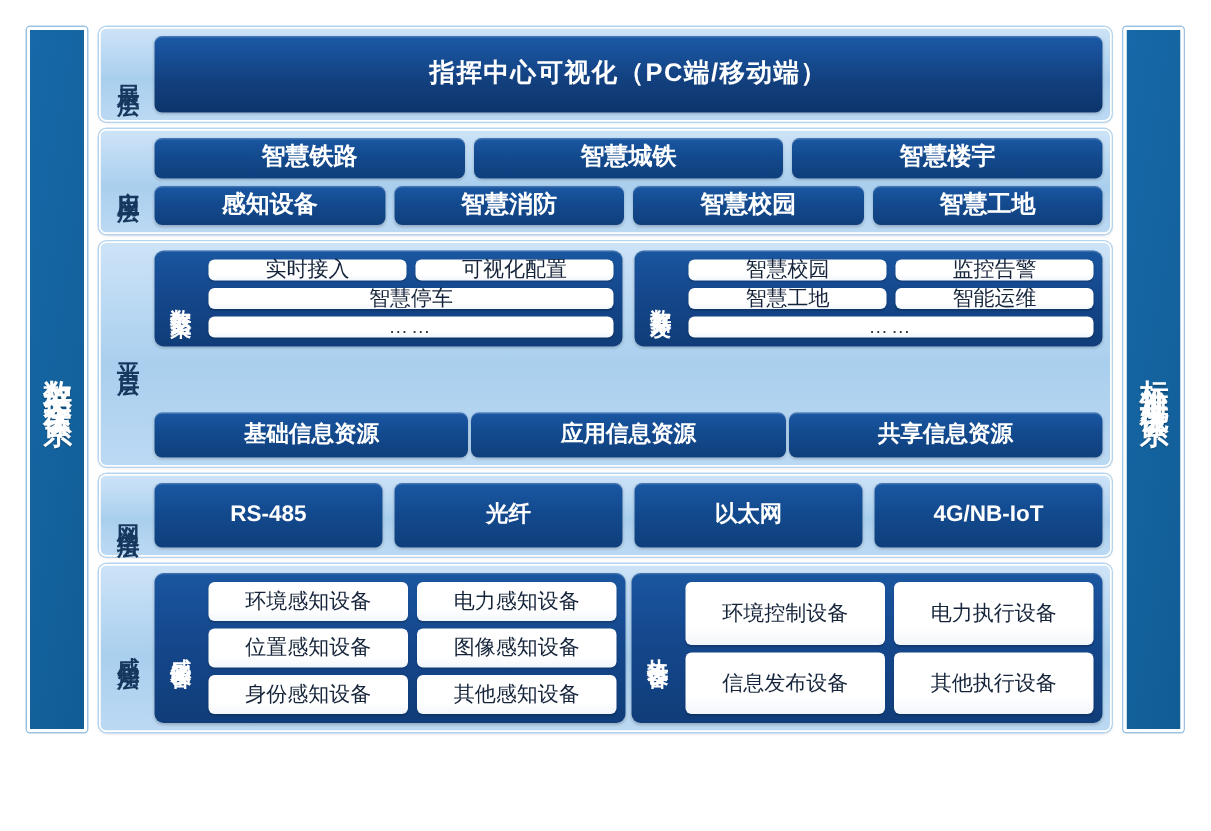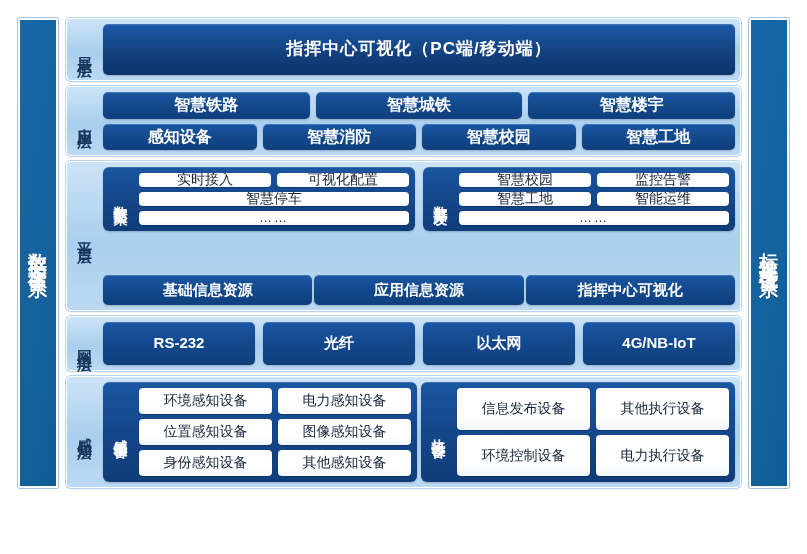--- a/index.html
+++ b/index.html
@@ -254,33 +254,33 @@
                 <div class="wbox ellipsis">……</div>
               </div>
             </div>
           </div>
 
         </div>
 
         <div class="resource-row">
           <div class="chip">基础信息资源</div>
           <div class="chip">应用信息资源</div>
-          <div class="chip">指挥中心可视化</div>
+          <div class="chip">共享信息资源</div>
         </div>
 
       </div>
     </div>
 
     <div class="layer layer-network">
       <div class="layer-label">
         <span>网络层</span>
       </div>
       <div class="layer-body">
         <div class="net-row">
-          <div class="chip">RS-232</div>
+          <div class="chip">RS-485</div>
           <div class="chip">光纤</div>
           <div class="chip">以太网</div>
           <div class="chip">4G/NB-IoT</div>
         </div>
       </div>
     </div>
 
     <div class="layer layer-perception">
       <div class="layer-label">
         <span>感知层</span>
@@ -307,26 +307,26 @@
               </div>
             </div>
           </div>
 
           <div class="group">
             <div class="group-label">
               <span>执行设备</span>
             </div>
             <div class="group-items">
               <div class="item-row">
+                <div class="wbox">环境控制设备</div>
+                <div class="wbox">电力执行设备</div>
+              </div>
+              <div class="item-row">
                 <div class="wbox">信息发布设备</div>
                 <div class="wbox">其他执行设备</div>
-              </div>
-              <div class="item-row">
-                <div class="wbox">环境控制设备</div>
-                <div class="wbox">电力执行设备</div>
               </div>
             </div>
           </div>
 
         </div>
       </div>
     </div>
 
   </div>
 

